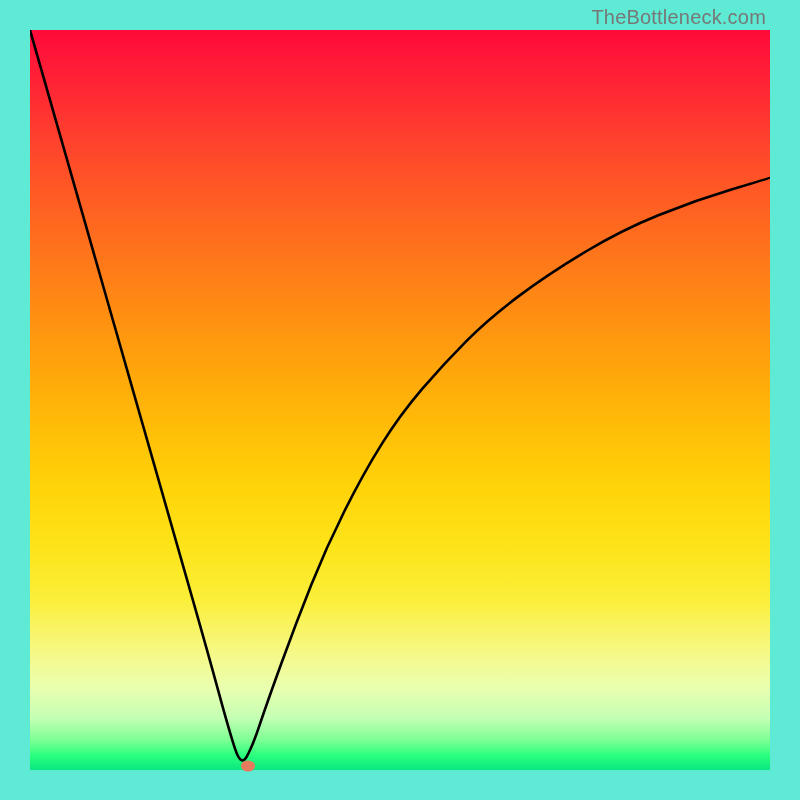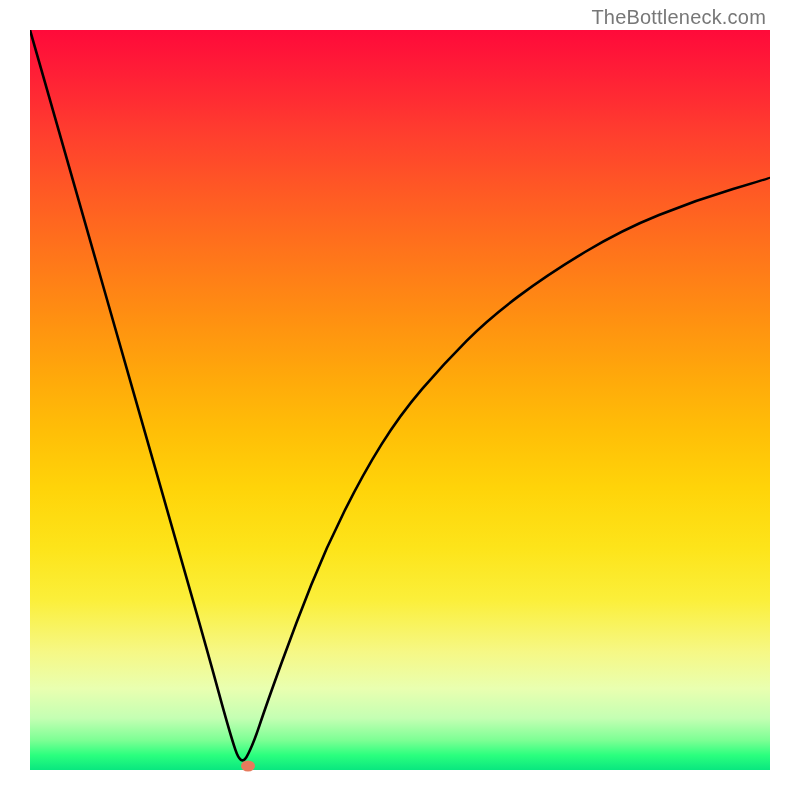--- a/index.html
+++ b/index.html
@@ -8,21 +8,21 @@
     width: 800px;
     height: 800px;
     background: #000000;
     overflow: hidden;
     font-family: Arial, Helvetica, sans-serif;
   }
   .frame {
     position: relative;
     width: 800px;
     height: 800px;
-    background: #ffffff;
+    background: #5eead4;
   }
   .plot-area {
     position: absolute;
     left: 30px;
     top: 30px;
     width: 740px;
     height: 740px;
     
     background: linear-gradient(to bottom,
       #ff0a3a 0%,

